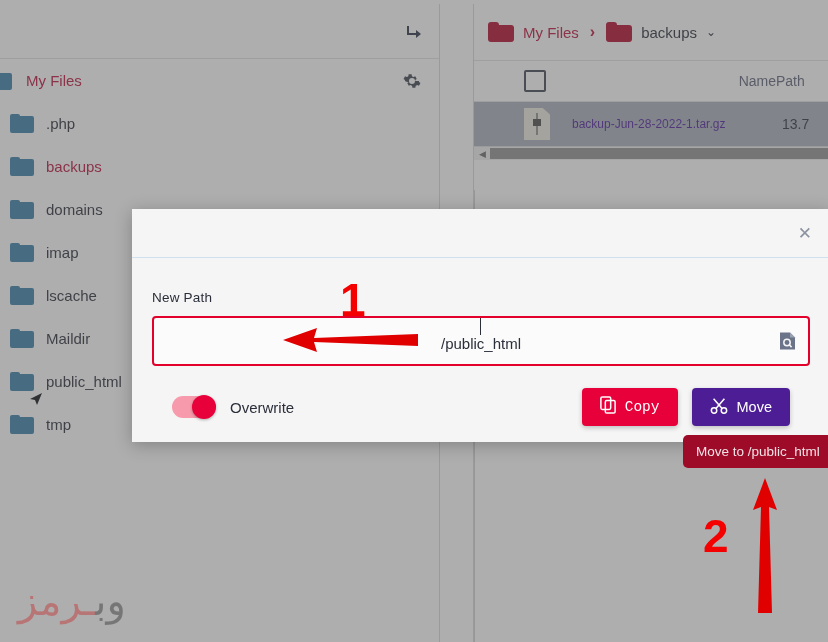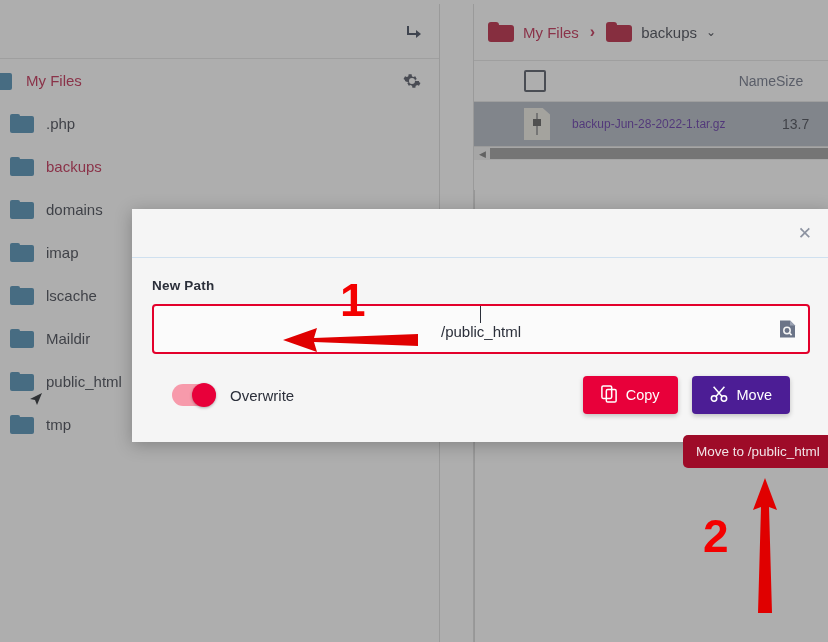--- a/index.html
+++ b/index.html
@@ -154,21 +154,21 @@
   }
   #modal-title{
     display:flex;align-items:center;gap:10px;
     color:#7c8496;font-size:17px;
   }
   #modal-close{
     margin-left:auto;color:#8d93a1;font-size:17px;cursor:pointer;
     line-height:1;
   }
   #modal-body{padding:20px 20px 0 20px;}
-  #path-label{color:#2b2f3a;font-size:13.5px;font-weight:bold;letter-spacing:.2px;}
+  #path-label{color:#2b2f3a;font-size:13.5px;font-weight:normal;letter-spacing:.2px;margin-top:12px;}
   #path-field-wrap{
     margin-top:11px;height:46px;
     border:2px solid #e3002b;border-radius:4px;
     background:#fbfbfb;
     display:flex;align-items:center;
     padding:0 14px;
     position:relative;
     flex-direction:column;
   }
   #path-caret{
@@ -192,21 +192,21 @@
     box-shadow:0 1px 3px rgba(0,0,0,.3);
   }
   #toggle-label{margin-left:14px;color:#2b2f3a;font-size:15px;}
   .btn{
     height:38px;border-radius:4px;border:none;color:#fff;
     display:flex;align-items:center;gap:9px;
     padding:0 18px;font-size:14.5px;cursor:pointer;
     font-family:"Liberation Sans", sans-serif;
     box-shadow:0 2px 5px rgba(0,0,0,.22);
   }
-  #copy-button{background:#e8003a;margin-left:auto;}
+  #copy-button{background:#e8003a;margin-left:auto;font-family:Liberation Mono, monospace;}
   #move-button{background:#4c1d95;margin-left:14px;}
   
   #tooltip{
     position:absolute;left:683px;top:435px;
     background:#9e0b28;color:#f0e3e6;
     font-size:13.5px;
     padding:9px 13px;border-radius:5px;
     z-index:70;white-space:nowrap;
   }
   
@@ -318,21 +318,21 @@
       <span class="crumb">
         <span class="cfolder"></span>
         <span class="crumb-current">backups</span>
       </span>
       <span class="crumb-caret">⌄</span>
     </div>
 
     <div id="table-head">
       <span id="select-all-checkbox"></span>
       <span class="col-name">Name</span>
-      <span class="col-size">Size</span>
+      <span class="col-size">Path</span>
     </div>
 
     <div id="file-row">
       <span class="file-icon">
         <span class="sheet"></span>
         <span class="stem"></span>
         <span class="lock"></span>
       </span>
       <span class="file-name">backup-Jun-28-2022-1.tar.gz</span>
       <span class="file-size">13.7</span>
@@ -409,14 +409,17 @@
       <path d="M0 15 L34 3 L31 13 L135 9 L135 21 L31 17 L34 27 Z" fill="#e00000"></path>
     </svg>
   </div>
 
   <div id="anno-arrow-2">
     <svg width="30" height="135" viewBox="0 0 30 135">
       <path d="M15 0 L27 32 L19 29 L22 135 L8 135 L11 29 L3 32 Z" fill="#e00000"></path>
     </svg>
   </div>
 
+  <div id="watermark">
+    <span class="w1">وب</span><span class="w2">ـرمز</span>
+  </div>
 
 </div>
 
 </body></html>

